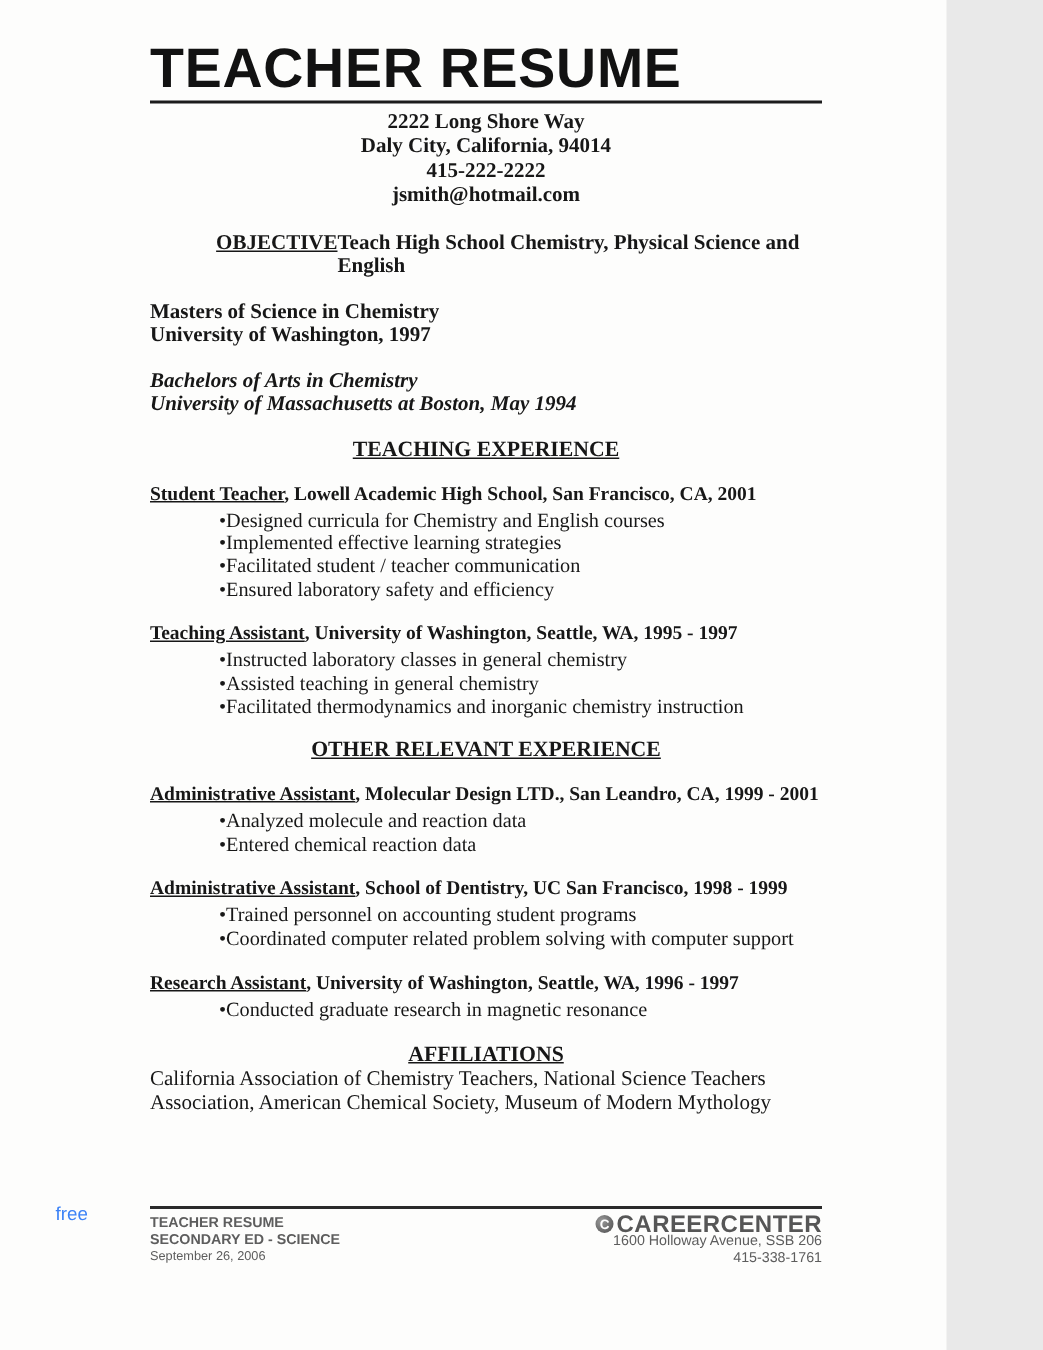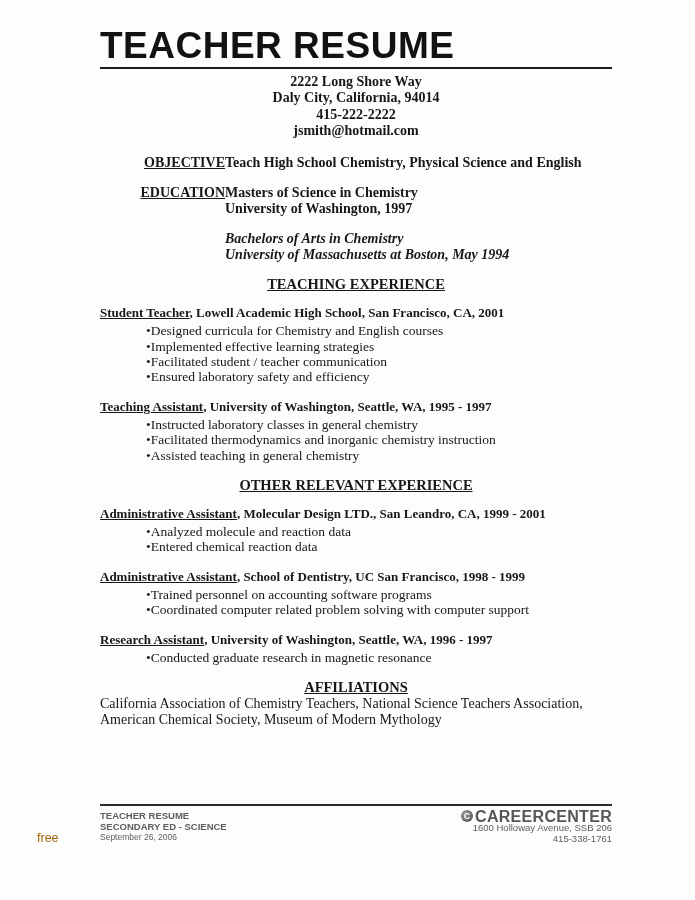--- a/index.html
+++ b/index.html
@@ -1,18 +1,18 @@
 <!DOCTYPE html>
 <html><head>
 <meta charset="utf-8">
 <style>
   html, body { margin:0; padding:0; background:#e9e9e9; }
   .page {
     position:relative;
-    width:695px; height:900px;
+    width:631px; height:900px;
     background:#fdfdfc;
     font-family:"Liberation Serif", serif;
     color:#171717;
     overflow:hidden;
     box-sizing:border-box;
   }
   .content { padding:26px 83px 0 100px; }
 
   
   .doc-title {
@@ -71,23 +71,23 @@
   .brand-row { display:flex; align-items:center; justify-content:flex-end; gap:2px; }
   .brand-icon {
     display:inline-flex; align-items:center; justify-content:center;
     width:12px; height:12px; border-radius:50%;
     background:radial-gradient(circle at 35% 35%, #9a9a9a, #4a4a4a);
     color:#ffffff; font-size:9px; font-weight:bold; line-height:12px;
   }
   .brand-name { font-weight:bold; font-size:16px; letter-spacing:0.3px; color:#565656; }
 
   .watermark {
-    position:absolute; left:37px; top:831px;
+    position:absolute; left:37px; top:802px;
     font-family:"Liberation Sans", sans-serif;
-    font-size:12.5px; color:#a16207;
+    font-size:12.5px; color:#3b82f6;
   }
 </style>
 </head>
 <body>
 
 <div class="page">
   <div class="content">
 
     <h1 class="doc-title">TEACHER RESUME</h1>
     <hr class="title-rule">
@@ -98,21 +98,20 @@
       <div>415-222-2222</div>
       <div>jsmith@hotmail.com</div>
     </div>
 
     <div class="label-row">
       <div class="row-label">OBJECTIVE</div>
       <div class="row-value">Teach High School Chemistry, Physical Science and English</div>
     </div>
 
     <div class="label-row">
-      <div class="row-label">EDUCATION</div>
       <div class="row-value">
         <div class="edu-entry">
           <div>Masters of Science in Chemistry</div>
           <div>University of Washington, 1997</div>
         </div>
         <div class="edu-entry">
           <div>Bachelors of Arts in Chemistry</div>
           <div>University of Massachusetts at Boston, May 1994</div>
         </div>
       </div>
@@ -127,39 +126,39 @@
         <li>Implemented effective learning strategies</li>
         <li>Facilitated student / teacher communication</li>
         <li>Ensured laboratory safety and efficiency</li>
       </ul>
     </div>
 
     <div class="job">
       <div class="job-heading"><span class="job-title">Teaching Assistant</span><span>, University of Washington, Seattle, WA, 1995 - 1997</span></div>
       <ul class="bullets">
         <li>Instructed laboratory classes in general chemistry</li>
+        <li>Assisted teaching in general chemistry</li>
         <li>Facilitated thermodynamics and inorganic chemistry instruction</li>
-        <li>Assisted teaching in general chemistry</li>
       </ul>
     </div>
 
     <div class="section-heading">OTHER RELEVANT EXPERIENCE</div>
 
     <div class="job">
       <div class="job-heading"><span class="job-title">Administrative Assistant</span><span>, Molecular Design LTD., San Leandro, CA, 1999 - 2001</span></div>
       <ul class="bullets">
         <li>Analyzed molecule and reaction data</li>
         <li>Entered chemical reaction data</li>
       </ul>
     </div>
 
     <div class="job">
       <div class="job-heading"><span class="job-title">Administrative Assistant</span><span>, School of Dentistry, UC San Francisco, 1998 - 1999</span></div>
       <ul class="bullets">
-        <li>Trained personnel on accounting software programs</li>
+        <li>Trained personnel on accounting student programs</li>
         <li>Coordinated computer related problem solving with computer support</li>
       </ul>
     </div>
 
     <div class="job">
       <div class="job-heading"><span class="job-title">Research Assistant</span><span>, University of Washington, Seattle, WA, 1996 - 1997</span></div>
       <ul class="bullets">
         <li>Conducted graduate research in magnetic resonance</li>
       </ul>
     </div>

